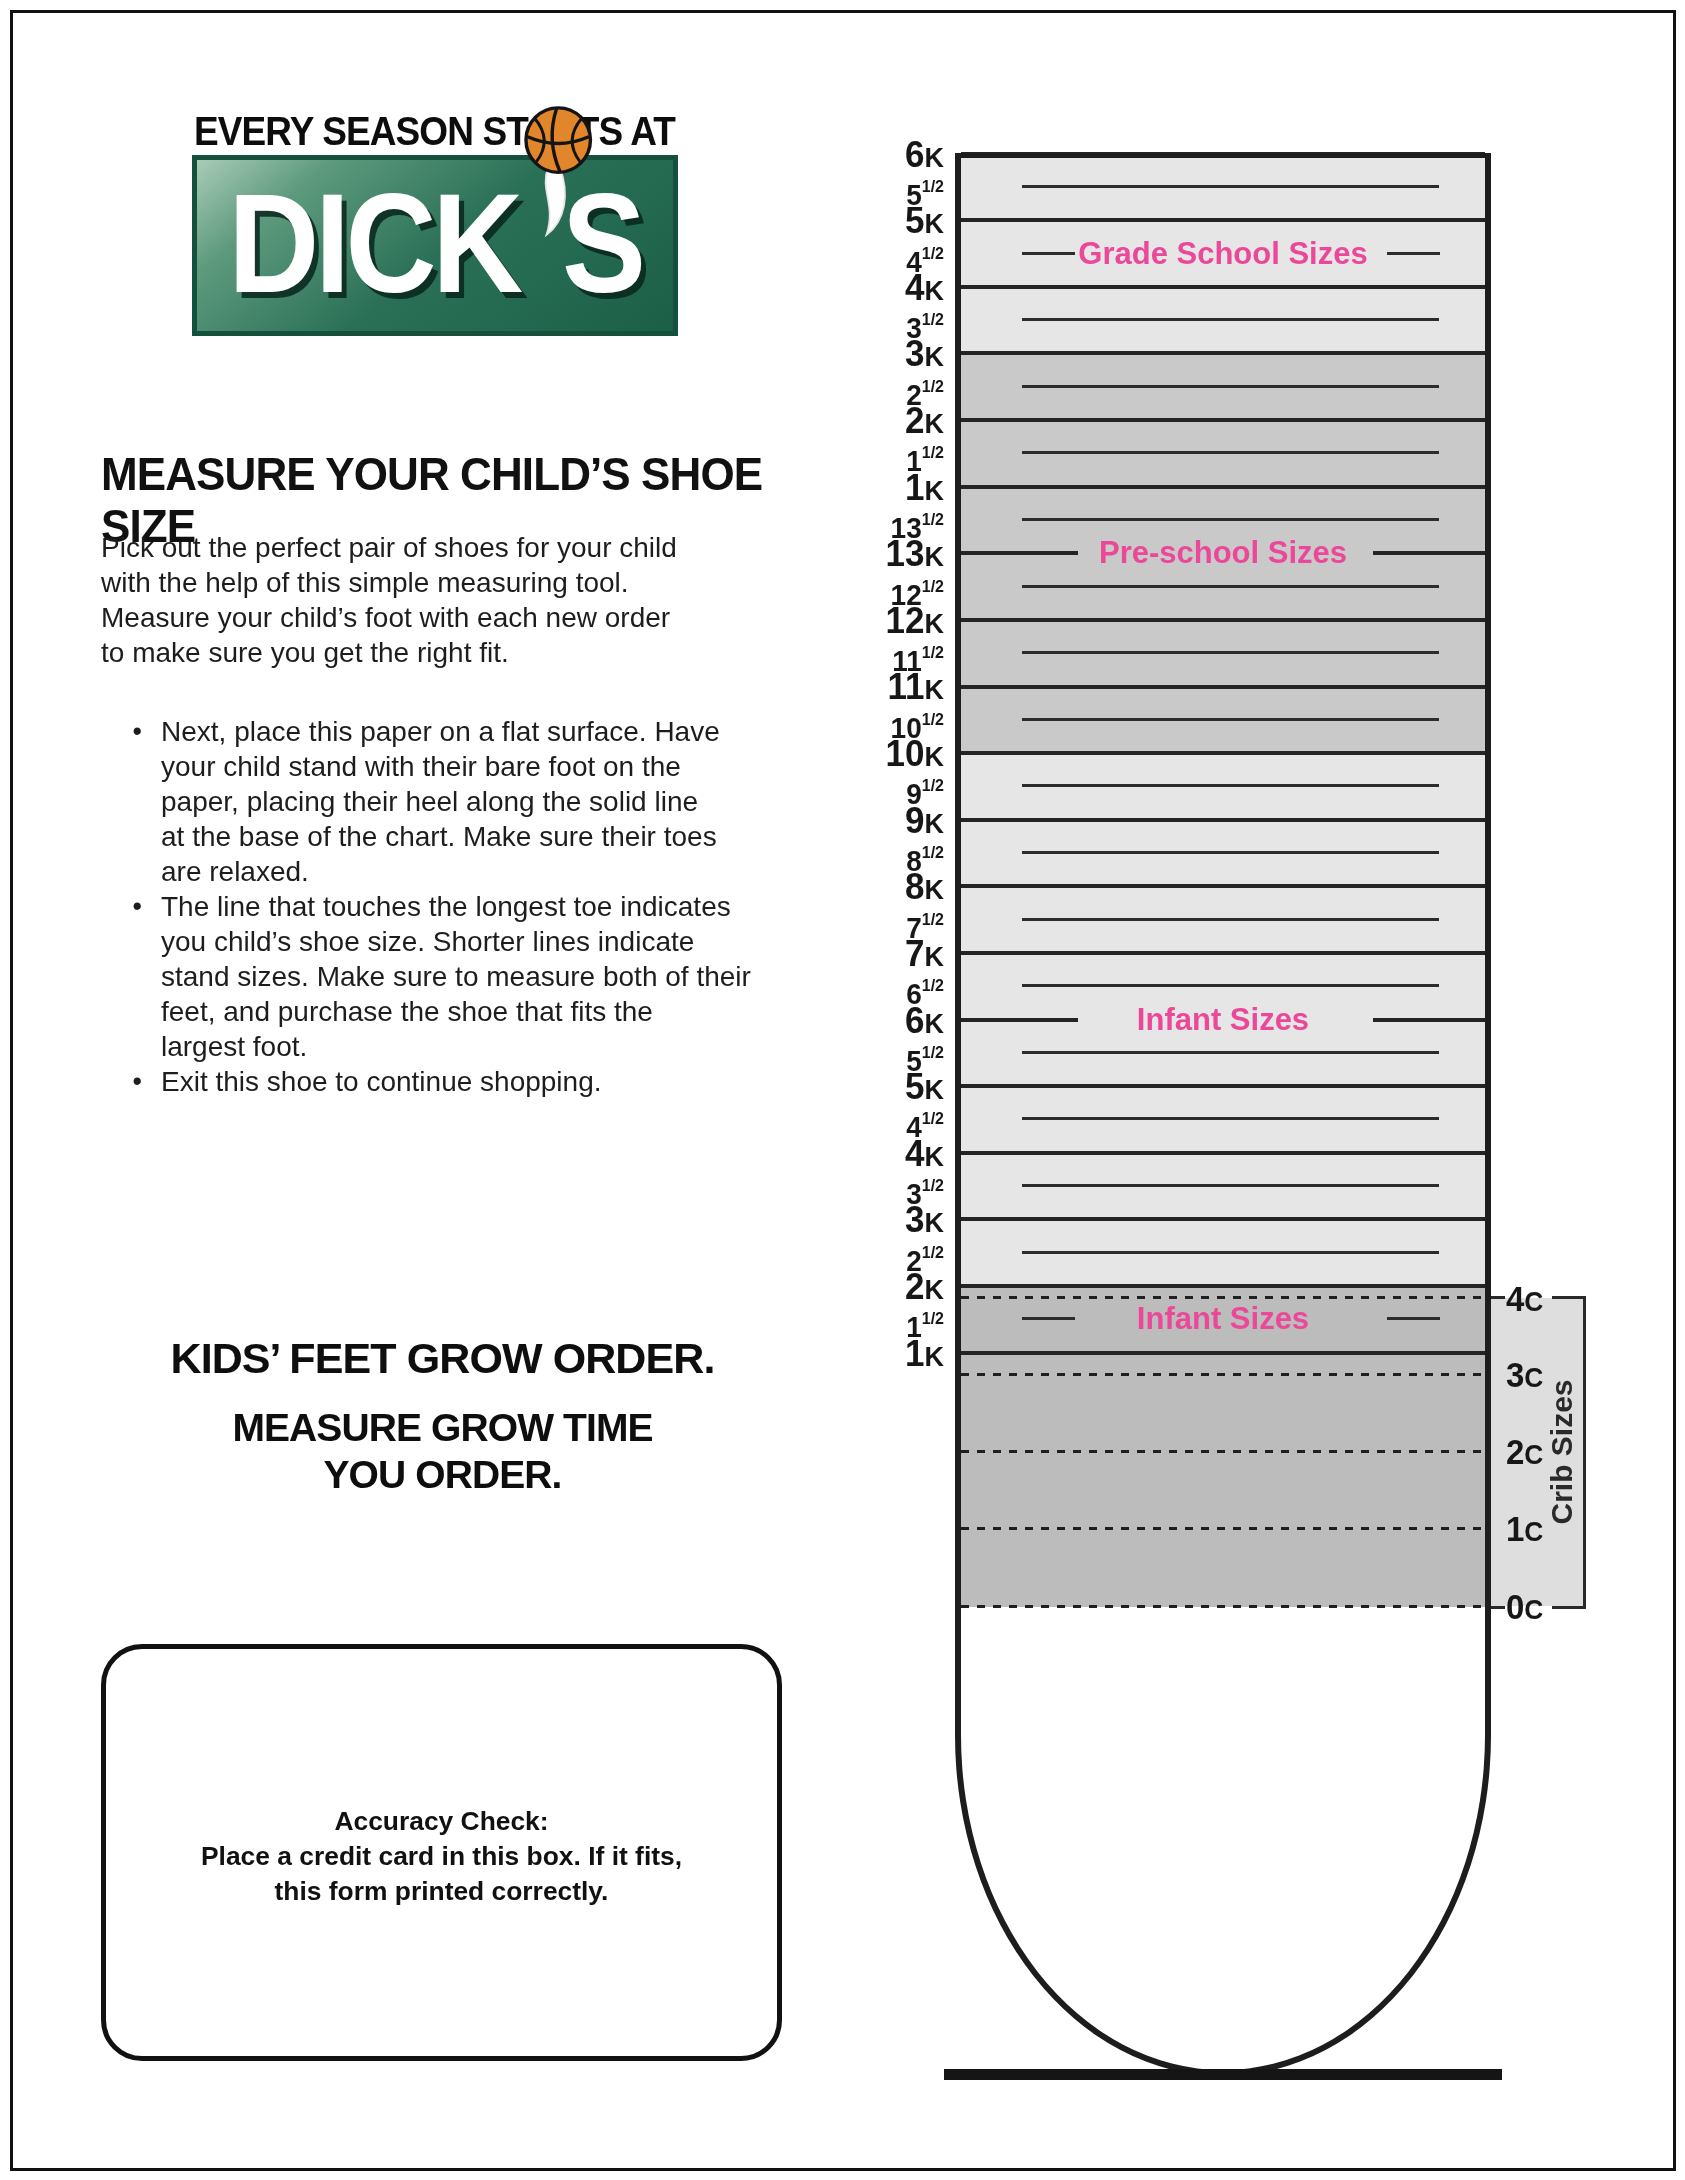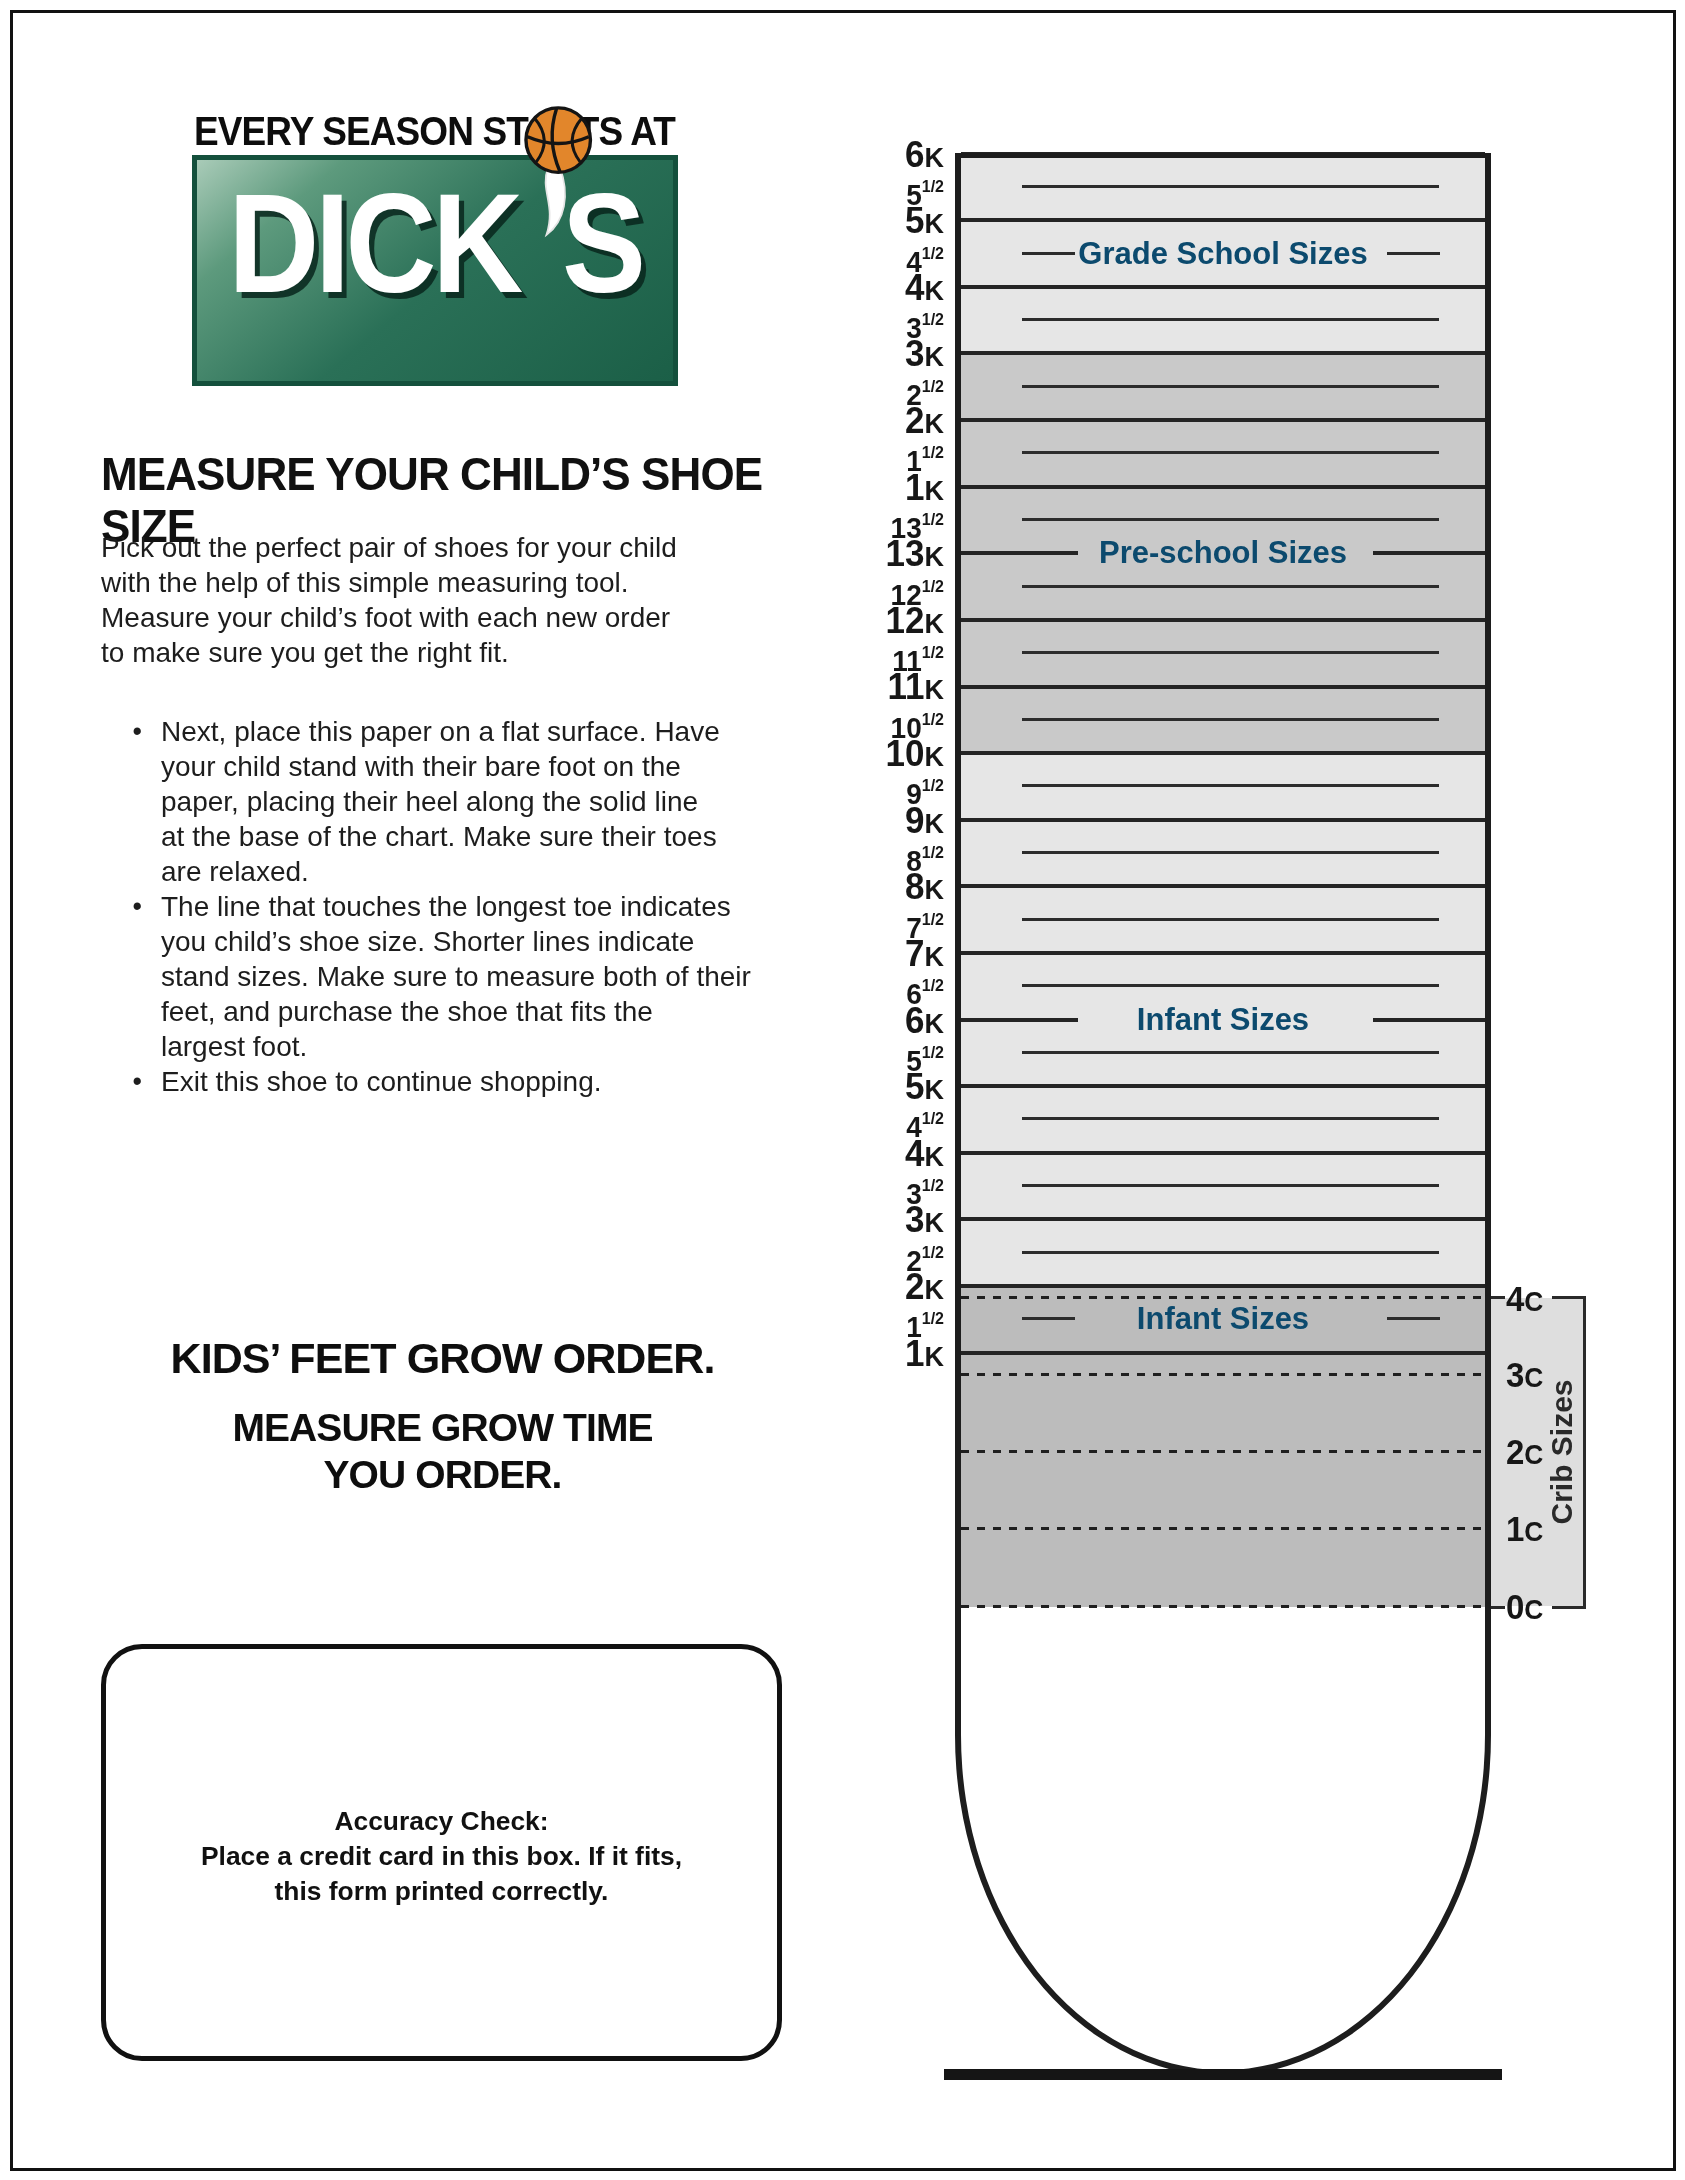--- a/index.html
+++ b/index.html
@@ -16,21 +16,21 @@
     border:3.4px solid #111; pointer-events:none;
   }
 
   
   .tagline {
     position:absolute; left:186px; top:111px; width:497px;
     font-size:37px; font-weight:900; letter-spacing:-0.9px; text-align:center;
     color:#0d0d0d; transform:scaleY(1.08);
   }
   .logo-box {
-    position:absolute; left:192px; top:155px; width:486px; height:231px;
+    position:absolute; left:192px; top:155px; width:486px; height:181px;
     background:linear-gradient(140deg,#a9cbb8 0%, #5d9a7d 20%, #2a7057 52%, #1b5f47 100%);
     border:5.1px solid #14503c;
   }
   .brand {
     position:absolute; left:0; top:1.7px; width:100%; text-align:center;
     font-size:126px; font-weight:900; letter-spacing:-4.3px; color:#ffffff;
     transform:scaleY(1.12); transform-origin:top center;
     text-shadow:5.1px 5.1px 0 rgba(8,38,28,0.85);
   }
   .brand .gap { display:inline-block; width:43px; }
@@ -94,21 +94,21 @@
     position:absolute; left:741px; width:203px; text-align:right; z-index:3;
     font-weight:700; color:#171717; line-height:37px; height:37px;
     transform:scaleY(1.05);
   }
   .size-label .n { font-size:35px; }
   .size-label .suf { font-size:27px; }
   .size-label.half .n { font-size:28px; font-weight:700; }
   .size-label.half sup { font-size:16px; font-weight:700; vertical-align:12px; }
   .section-label {
     position:absolute; left:961px; width:524px; text-align:center; z-index:3;
-    font-size:31px; font-weight:700; color:#0c4a6e; line-height:37px; height:37px;
+    font-size:31px; font-weight:700; color:#ec4899; line-height:37px; height:37px;
   }
   .ruler-outline {
     position:absolute; left:955px; top:153px; width:536px; height:1923px; z-index:4;
     border-left:6px solid #1d1d1d; border-right:6px solid #1d1d1d;
     border-bottom:6px solid #1d1d1d; border-top:5.1px solid #1d1d1d;
     border-bottom-left-radius:268px 341px; border-bottom-right-radius:268px 341px;
     background:transparent; pointer-events:none;
   }
   .baseline { position:absolute; left:944px; top:2069px; width:558px; height:11px;
     background:#151515; z-index:6; }

